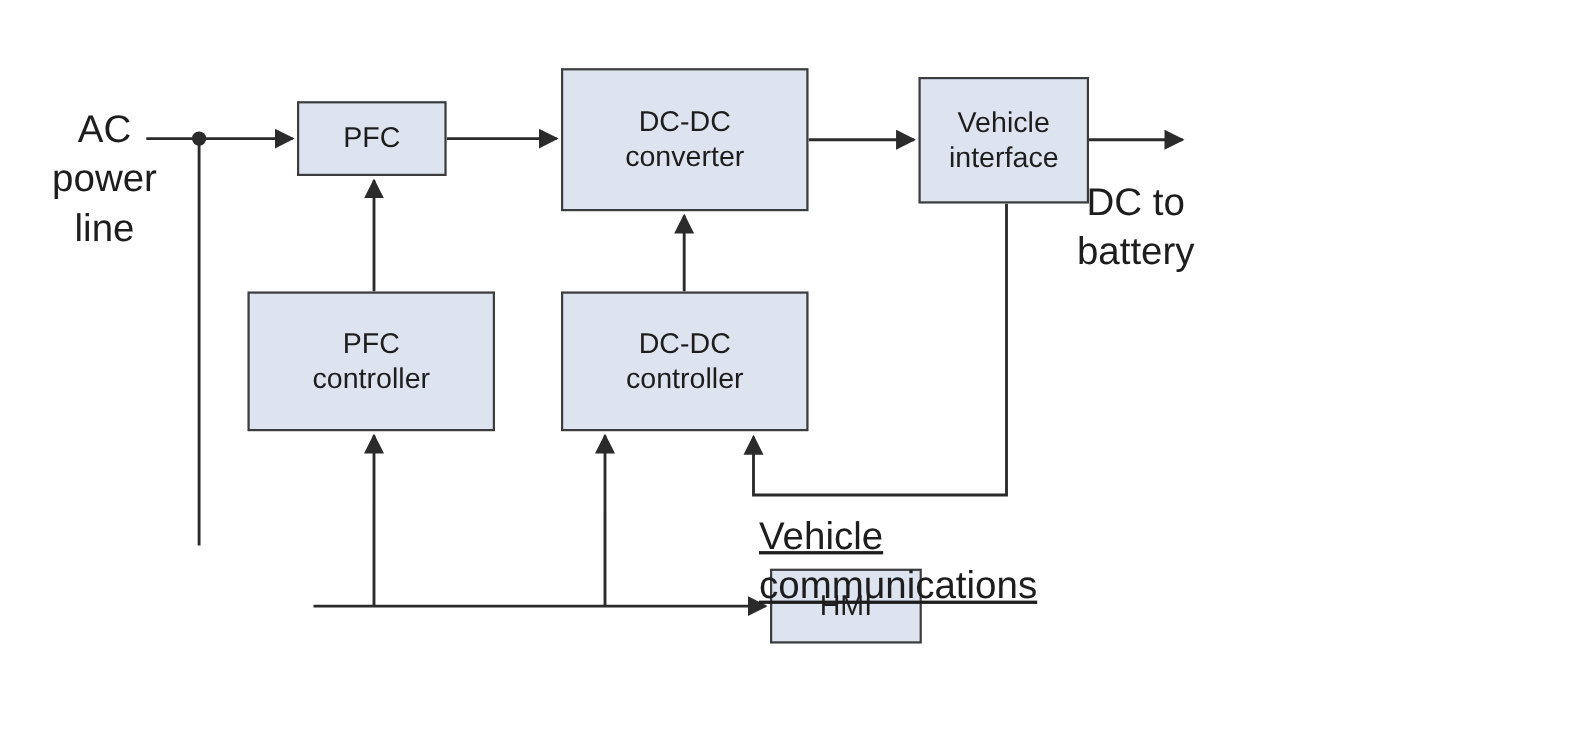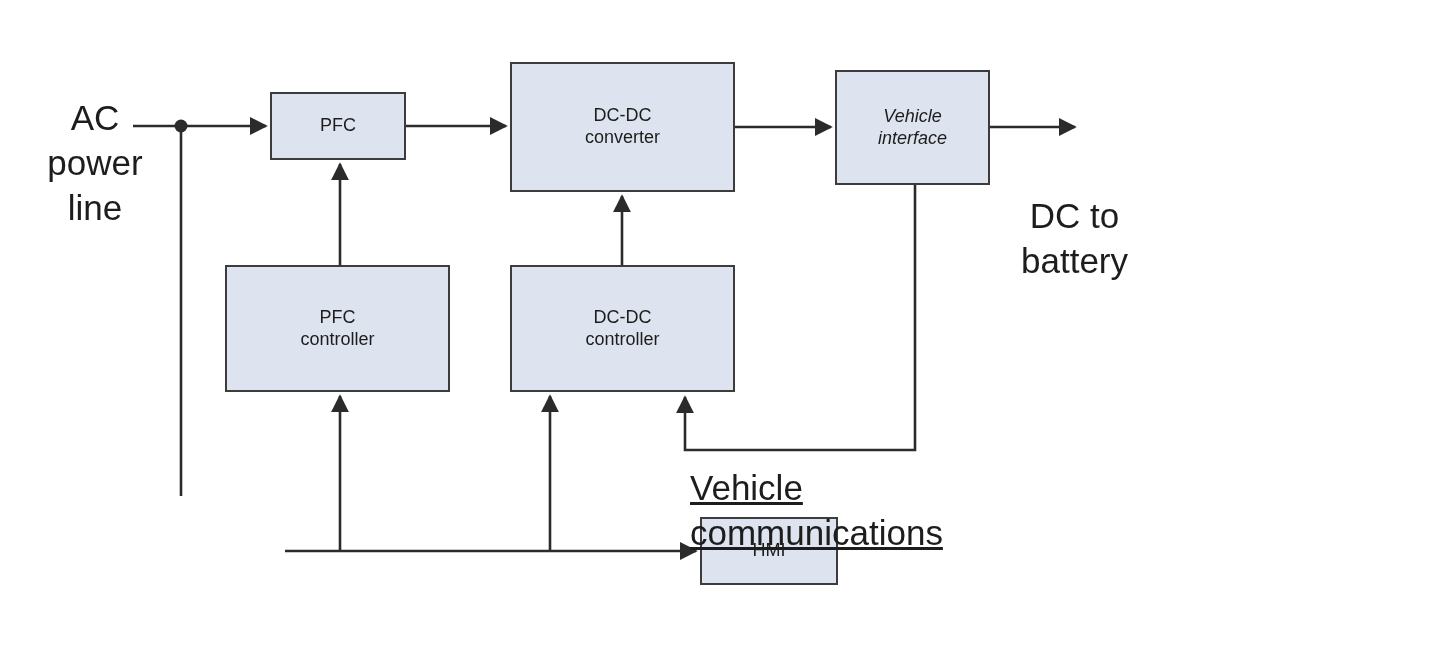--- a/index.html
+++ b/index.html
@@ -25,38 +25,38 @@
   }
   .wires .junction{fill:var(--line);}
   .wires marker path{fill:var(--line);}
   .node{
     position:absolute;
     box-sizing:border-box;
     background:var(--node-fill);
     border:2.4px solid var(--node-border);
     display:flex;align-items:center;justify-content:center;
     text-align:center;
-    font-size:18px;line-height:1.22;
+    font-size:26px;line-height:1.22;
     white-space:pre-line;
   }
   .floating-label{
     position:absolute;
     font-size:35px;line-height:1.28;
     white-space:pre-line;
   }
   .lbl-center{text-align:center;}
   #pfc-box{left:270px;top:92px;width:136px;height:68px;}
   #dcdc-converter-box{left:510px;top:62px;width:225px;height:130px;}
-  #vehicle-interface-box{left:835px;top:70px;width:155px;height:115px;font-style:italic;}
+  #vehicle-interface-box{left:835px;top:70px;width:155px;height:115px;}
   #pfc-controller-box{left:225px;top:265px;width:225px;height:127px;}
   #dcdc-controller-box{left:510px;top:265px;width:225px;height:127px;}
   #flyback-supply-box{left:78px;top:495px;width:207px;height:115px;}
   #hmi-box{left:700px;top:517px;width:138px;height:68px;}
   #ac-power-line-label{left:46px;top:96px;width:98px;}
-  #dc-to-battery-label{left:1012px;top:162px;width:125px;margin-top:32px;}
+  #dc-to-battery-label{left:970px;top:162px;width:125px;}
   #vehicle-communications-label{left:690px;top:466px;width:340px;text-decoration:underline;}
 </style>
 </head>
 <body>
 
 <div class="canvas">
 
   <svg class="wires" viewBox="0 0 1440 668" xmlns="http://www.w3.org/2000/svg">
     <defs>
       <marker id="arrow" viewBox="0 0 10 10" refX="9" refY="5" markerWidth="7" markerHeight="7" orient="auto-start-reverse">

